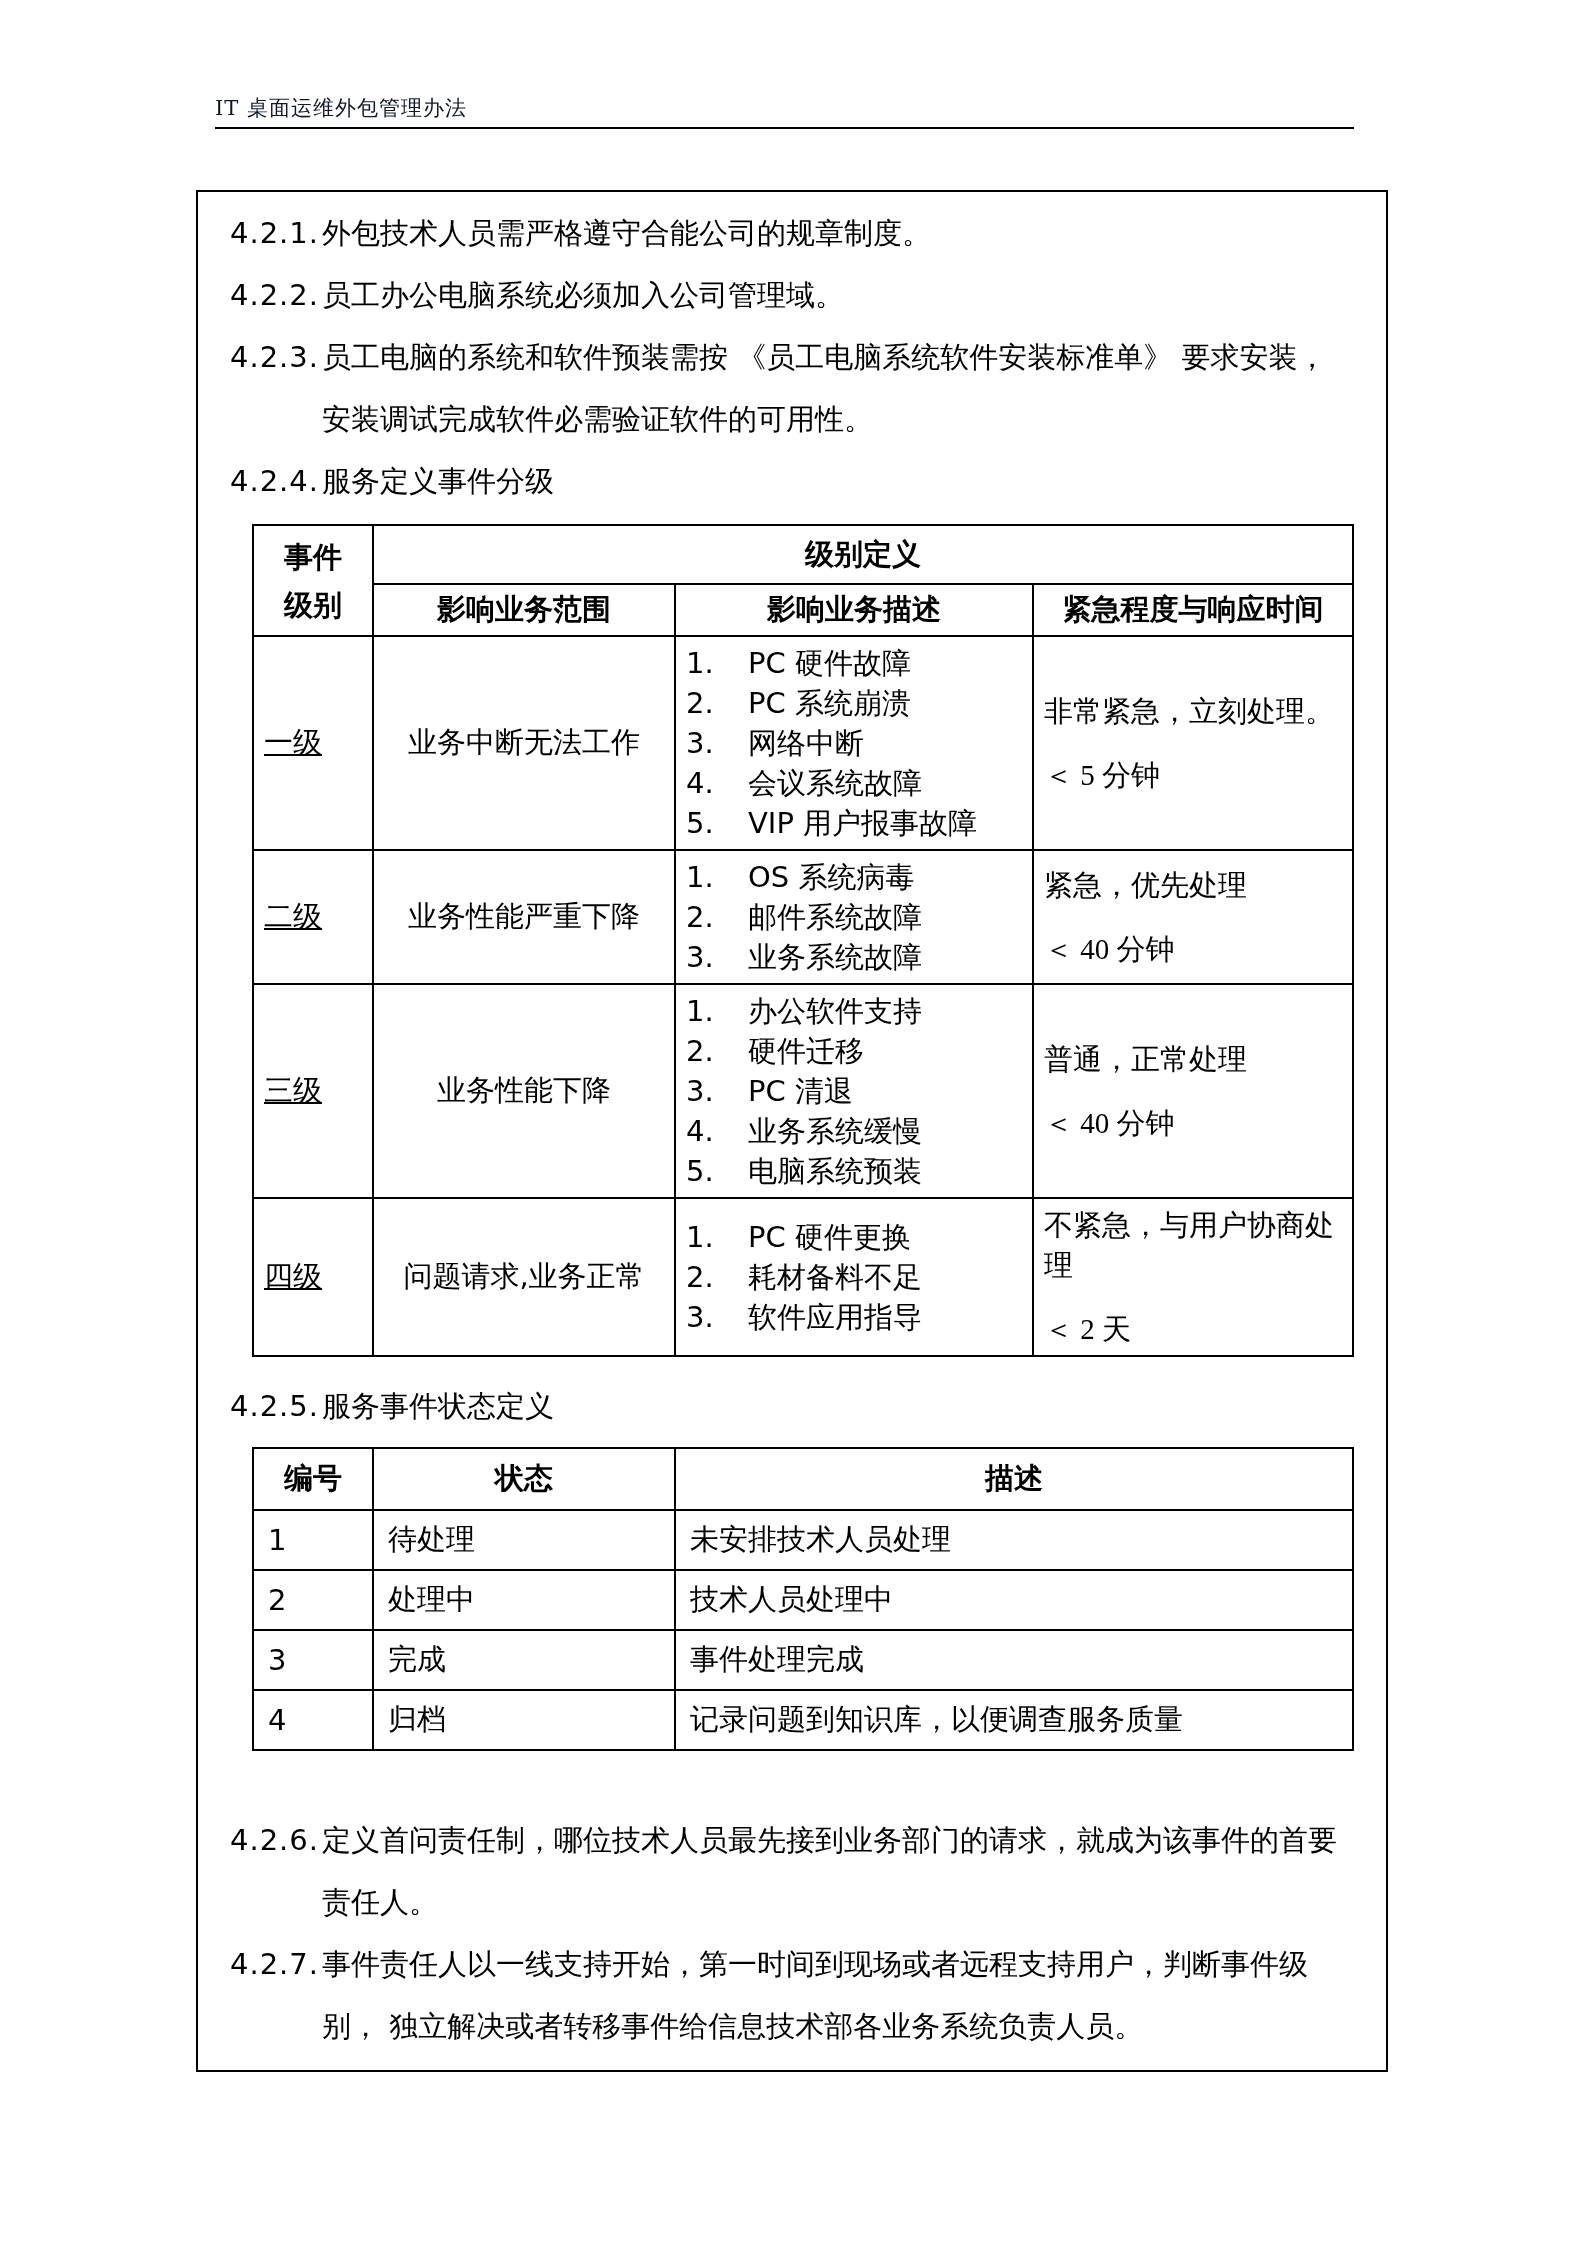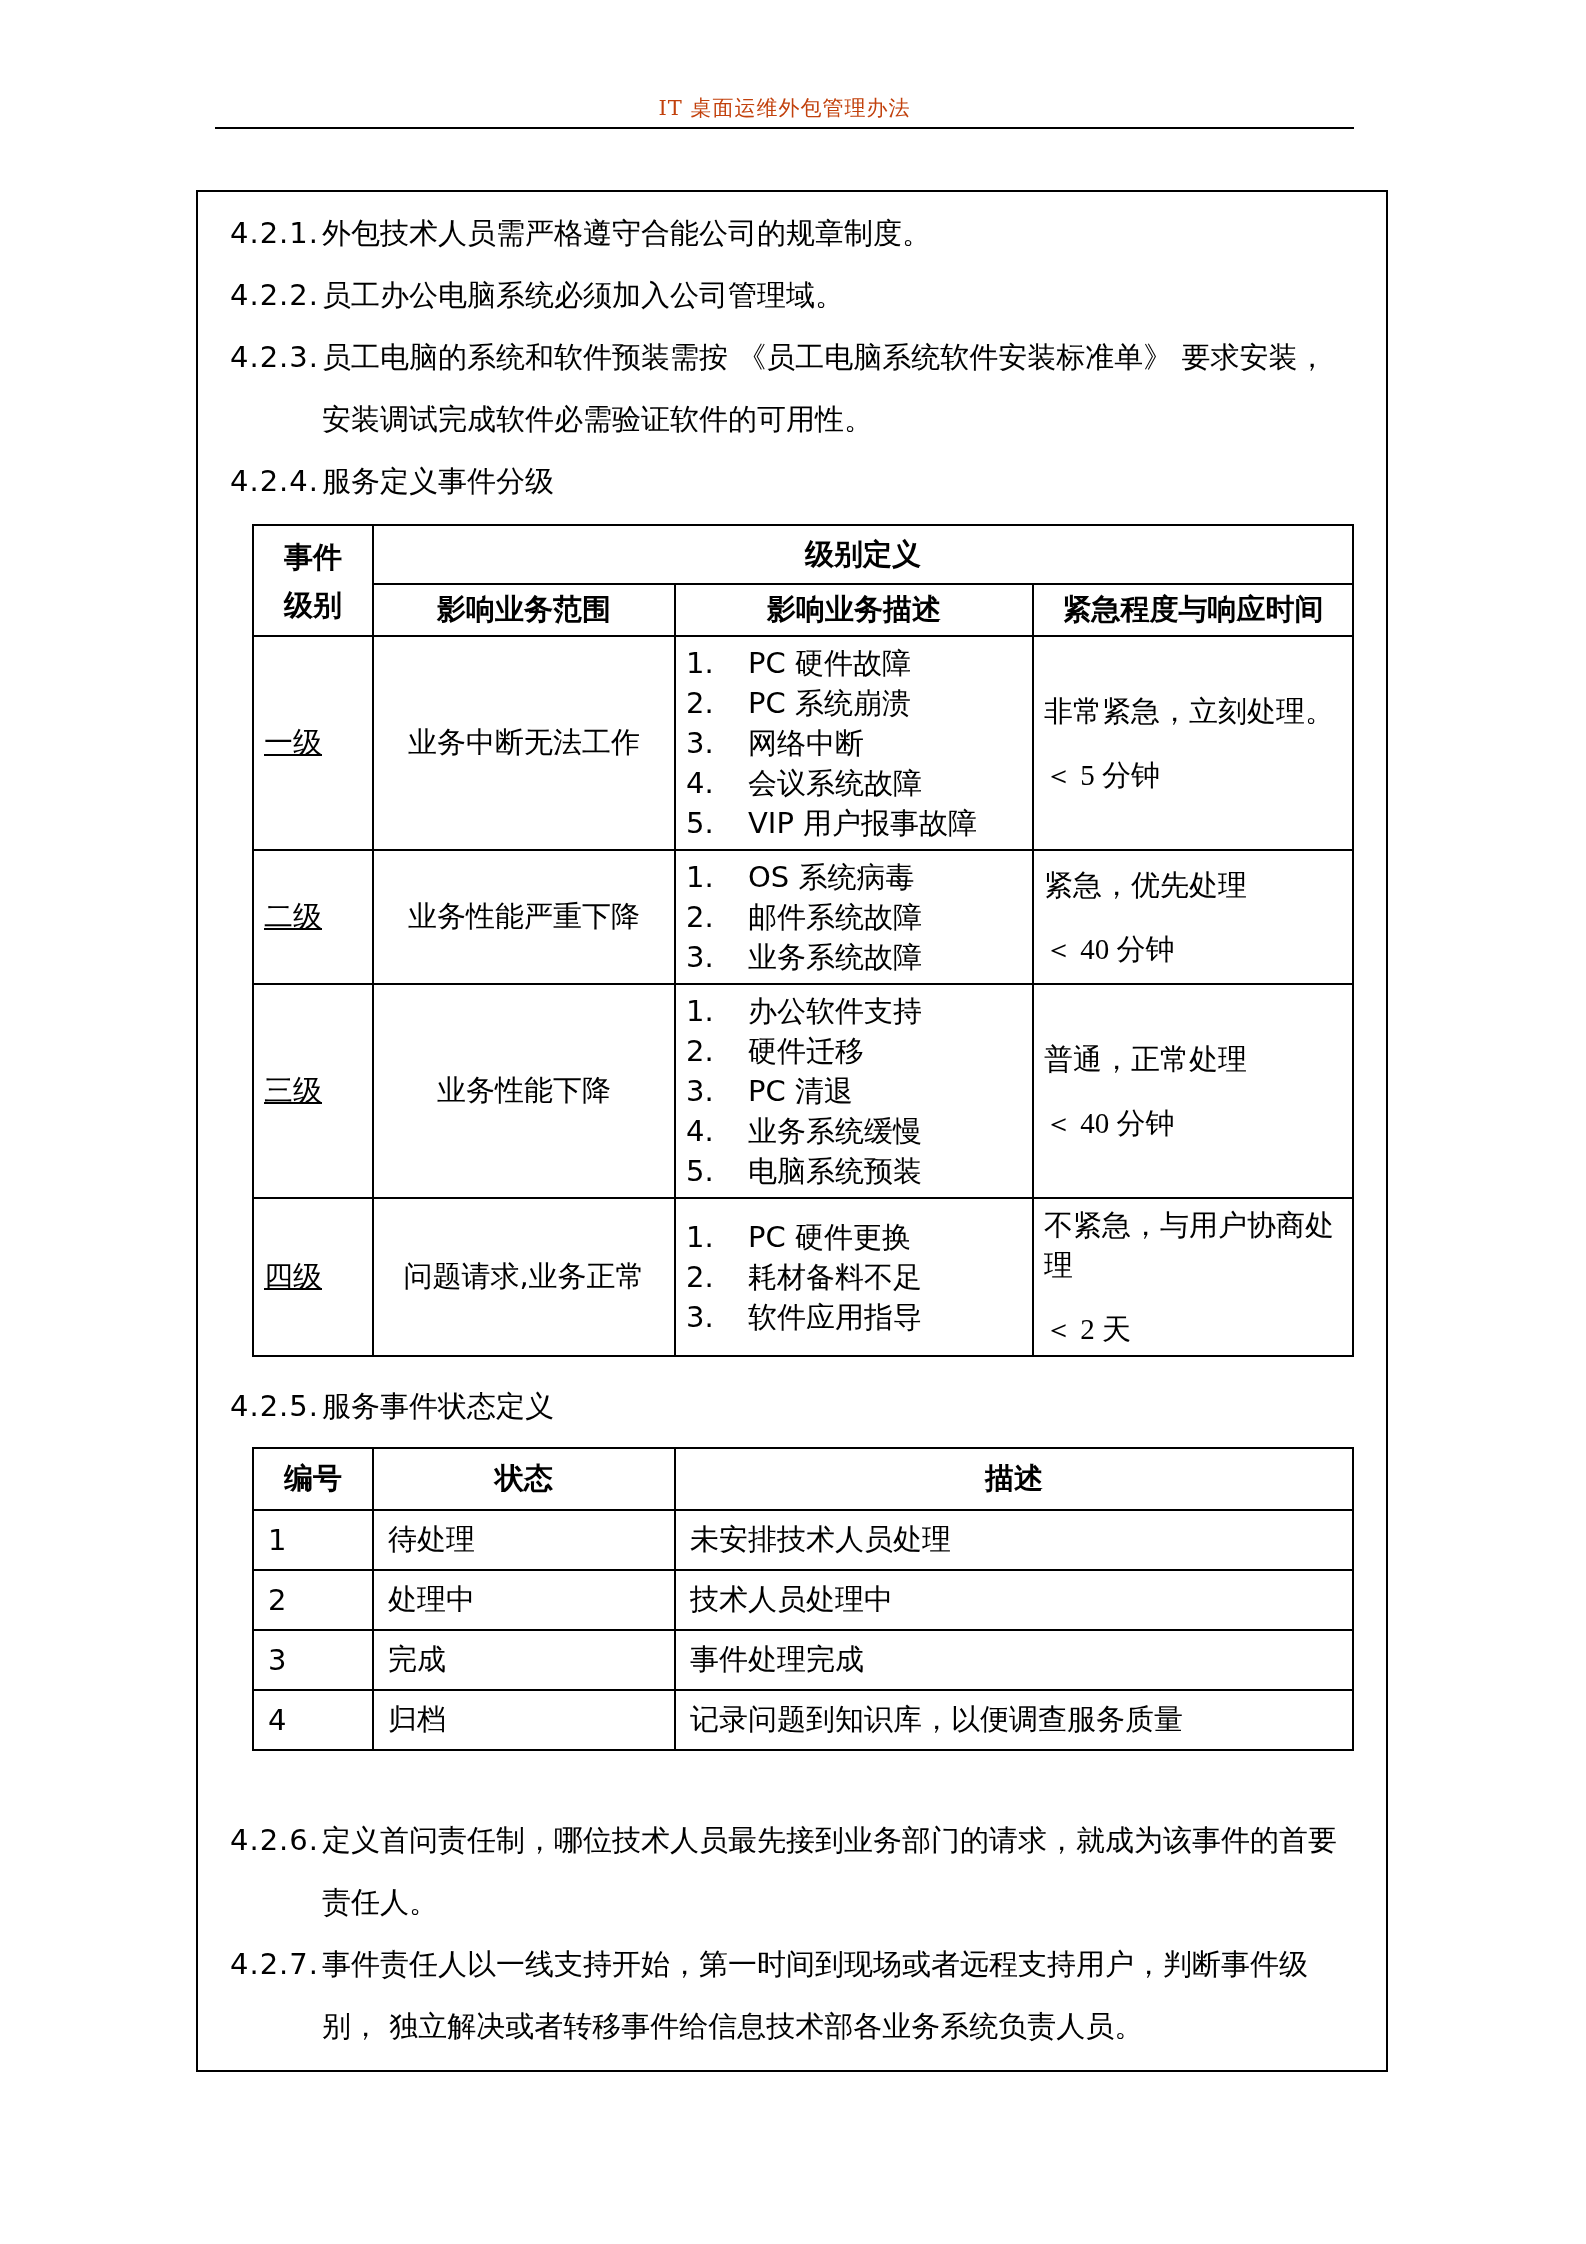--- a/index.html
+++ b/index.html
@@ -12,25 +12,25 @@
     background: #ffffff;
     font-family: "DejaVu Sans", sans-serif;
     color: #000000;
   }
   
   .doc-header {
     position: absolute;
     left: 215px;
     top: 94px;
     width: 1139px;
-    text-align: center;
+    text-align: left;
     font-family: "DejaVu Serif", serif;
     font-size: 21px;
     letter-spacing: 1px;
-    color: #c2410c;
+    color: #0f172a;
     padding-bottom: 5px;
     border-bottom: 2px solid #000;
   }
   
   .content-box {
     position: absolute;
     left: 196px;
     top: 190px;
     width: 1192px;
     height: 1882px;

